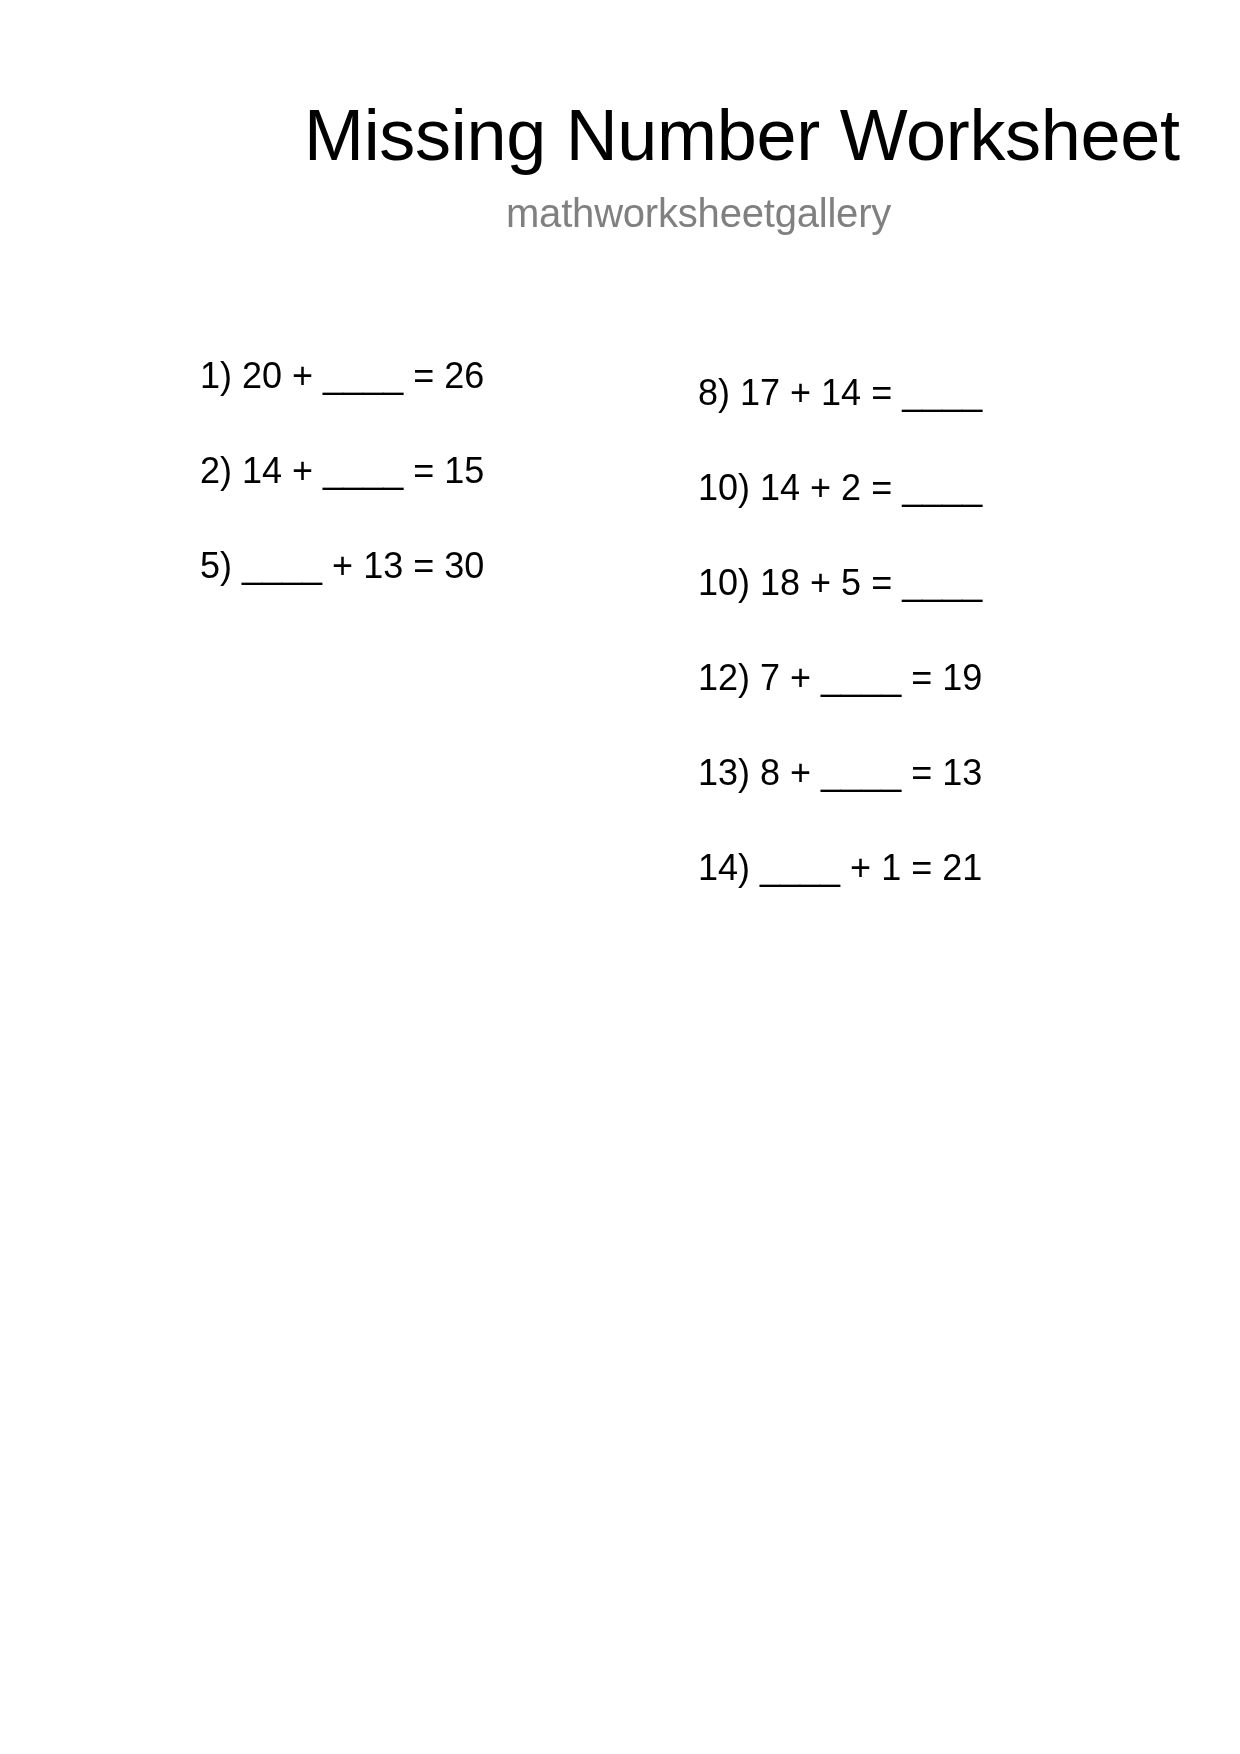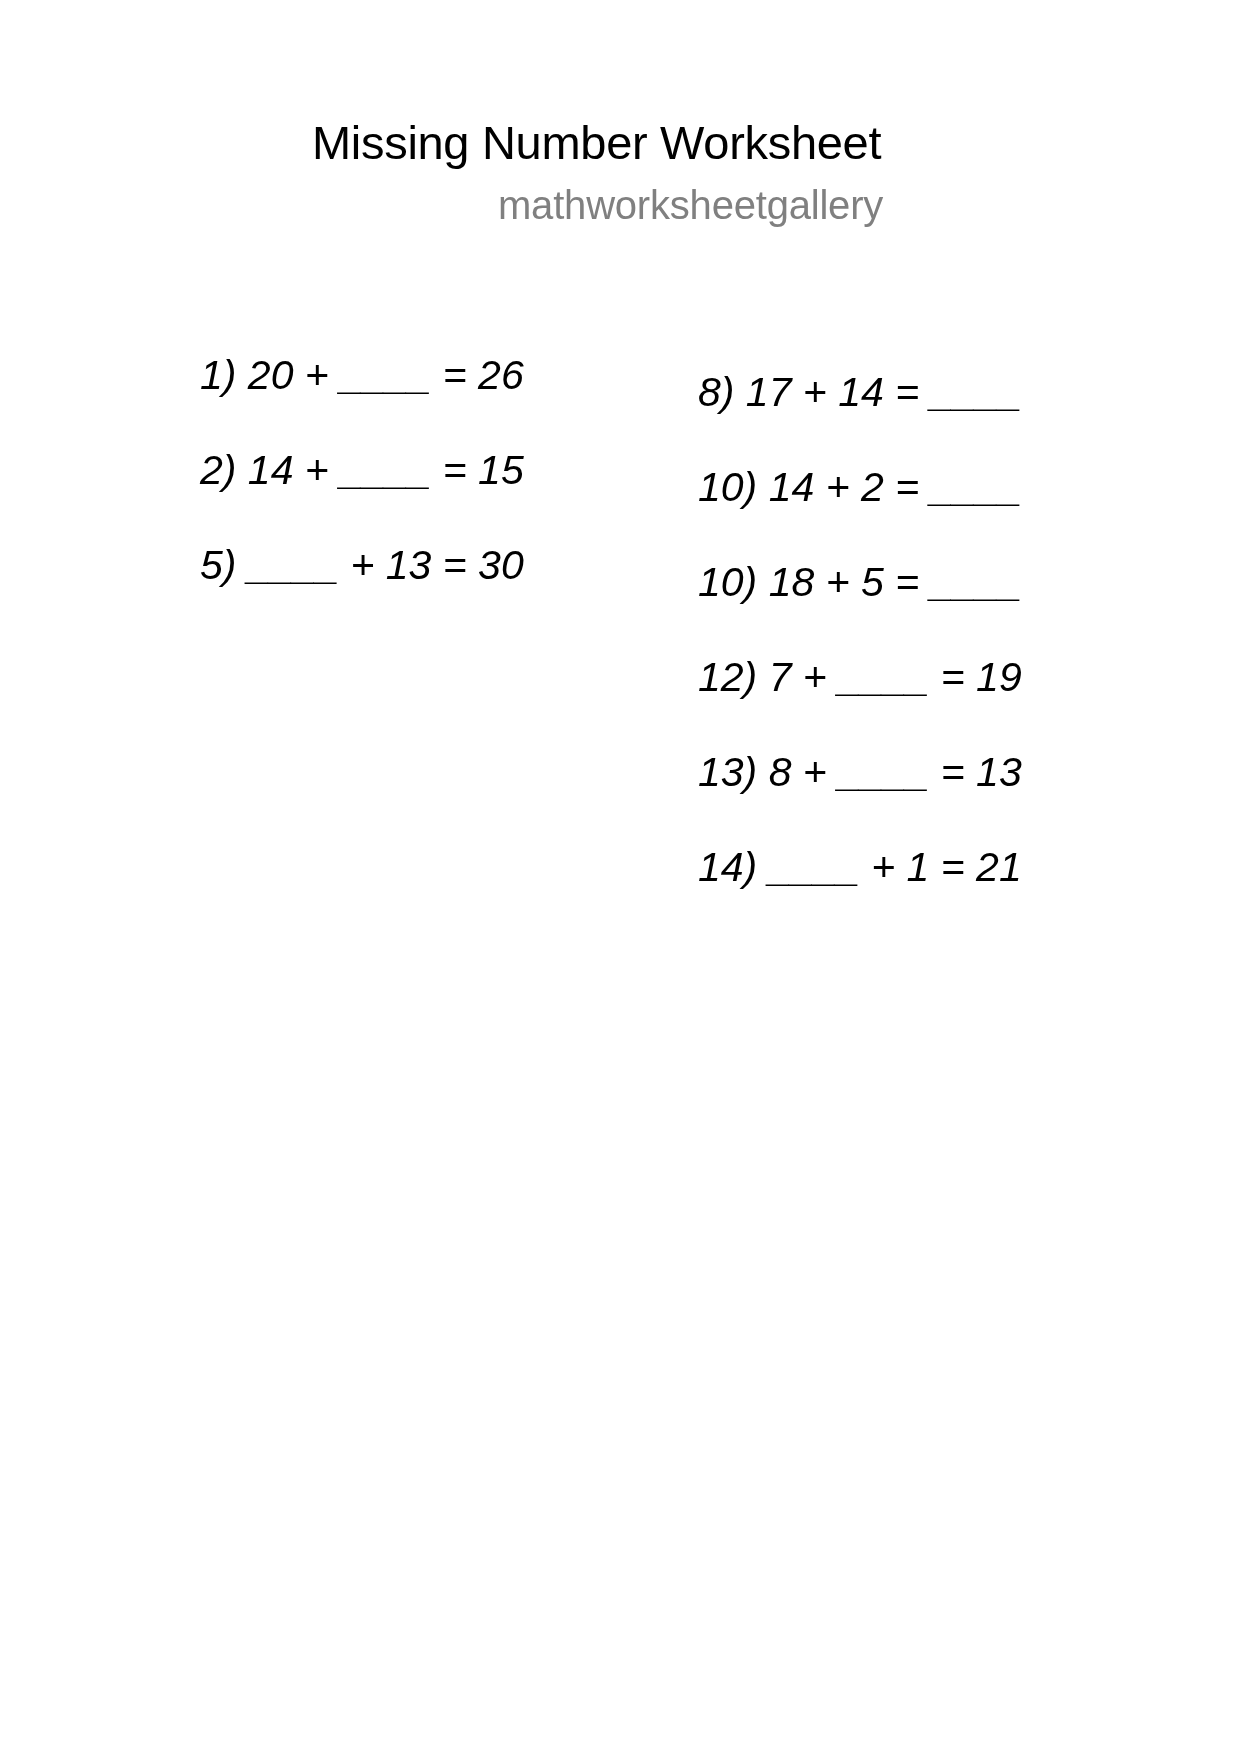--- a/index.html
+++ b/index.html
@@ -20,49 +20,48 @@
       left: 0; top: 0;
       width: 1240px;
       height: 1754px;
       background: #ffffff;
     }
     .title {
       position: absolute;
       left: 300px;
       top: 96px;
       width: 740px;
-      font-size: 47px;
+      font-size: 72px;
       line-height: 70px;
       font-weight: normal;
       white-space: nowrap;
-      margin: 12px;
+      margin: 4px;
       letter-spacing: -0.3px;
     }
     .subtitle {
       position: absolute;
       left: 498px;
       top: 180px;
       font-size: 40px;
       line-height: 50px;
       white-space: nowrap;
-      margin: 0;
+      margin: 8px;
       letter-spacing: -0.2px;
     }
     .column {
       position: absolute;
       top: 348px;
     }
     .column.left { left: 200px; }
     .column.right { left: 698px; margin-top: 17px; }
     .problem {
       height: 95px;
-      font-size: 41px;
+      font-size: 36px;
       line-height: 55px;
       white-space: pre;
-      font-style: italic;
     }
     .problem span { white-space: pre; }
   </style>
 </head>
 <body>
 
 <div class="page">
   <h1 class="title" style="color: rgb(0, 0, 0);">Missing Number Worksheet</h1>
   <div class="subtitle" style="color: rgb(128, 128, 128);">mathworksheetgallery</div>
 

